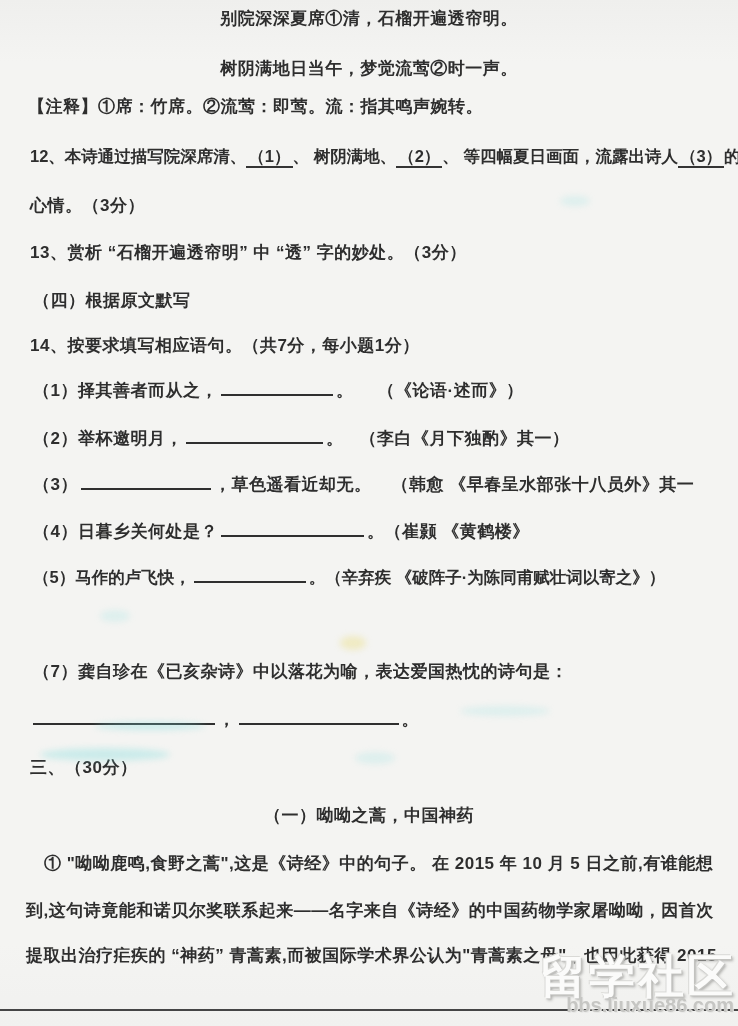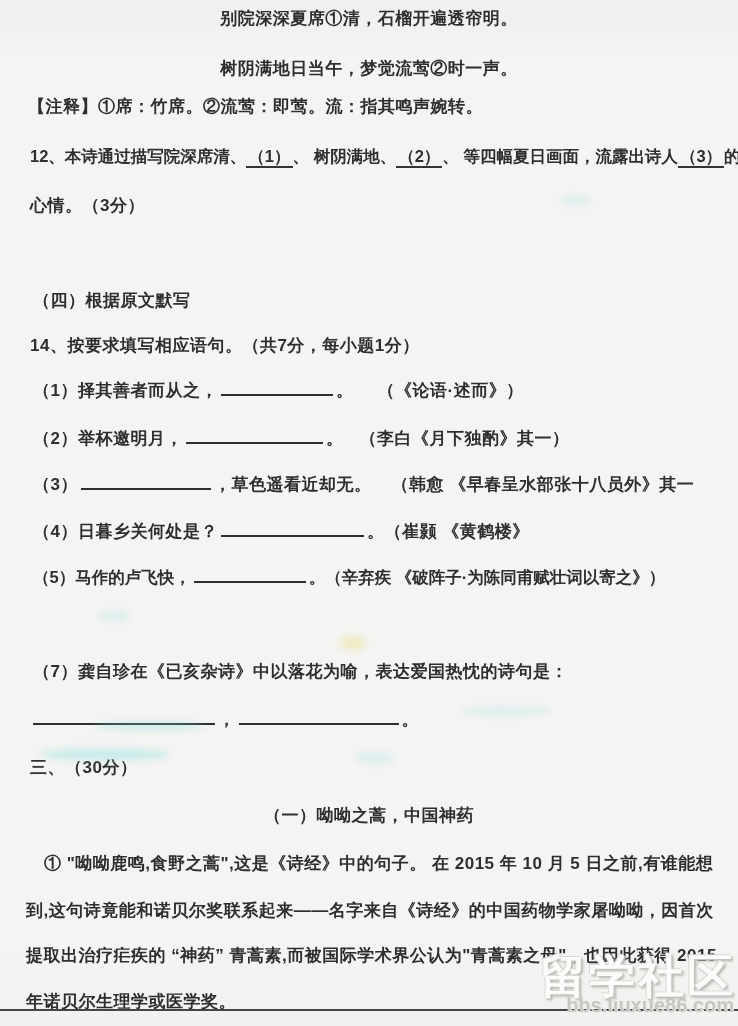--- a/index.html
+++ b/index.html
@@ -46,20 +46,21 @@
   <div class="ln center" style="top:7px">别院深深夏席①清，石榴开遍透帘明。</div>
   <div class="ln center" style="top:57px">树阴满地日当午，梦觉流莺②时一声。</div>
 
   <div class="ln" style="left:28px;top:95px">【注释】①席：竹席。②流莺：即莺。流：指其鸣声婉转。</div>
 
   <div class="ln tight" style="left:30px;top:146px">
     <span>12、本诗通过描写院深席清、</span><span class="uline">（1）</span><span>、 树阴满地、</span><span class="uline">（2）</span><span>、 等四幅夏日画面，流露出诗人</span><span class="uline">（3）</span><span>的</span>
   </div>
   <div class="ln" style="left:30px;top:194px">心情。（3分）</div>
 
+  <div class="ln" style="left:30px;top:241px">13、赏析 “石榴开遍透帘明” 中 “透” 字的妙处。（3分）</div>
 
   <div class="ln" style="left:33px;top:289px">（四）根据原文默写</div>
 
   <div class="ln" style="left:30px;top:334px">14、按要求填写相应语句。（共7分，每小题1分）</div>
 
   <div class="ln" style="left:33px;top:379px">
     <span>（1）择其善者而从之，</span><span class="blank" style="width:112px"></span><span>。</span><span class="src" style="margin-left:24px">（《论语·述而》）</span>
   </div>
 
   <div class="ln" style="left:33px;top:427px">
@@ -84,21 +85,20 @@
   <div class="ln" style="left:33px;top:708px">
     <span class="blank" style="width:182px;margin-left:0"></span><span>，</span><span class="blank" style="width:160px"></span><span>。</span>
   </div>
 
   <div class="ln" style="left:30px;top:756px">三、（30分）</div>
 
   <div class="ln center" style="top:804px">（一）呦呦之蒿，中国神药</div>
   <div class="ln" style="left:44px;top:852px">① "呦呦鹿鸣,食野之蒿",这是《诗经》中的句子。 在 2015 年 10 月 5 日之前,有谁能想</div>
   <div class="ln" style="left:26px;top:899px">到,这句诗竟能和诺贝尔奖联系起来——名字来自《诗经》的中国药物学家屠呦呦，因首次</div>
   <div class="ln" style="left:26px;top:944px">提取出治疗疟疾的 “神药” 青蒿素,而被国际学术界公认为"青蒿素之母"，也因此获得 2015</div>
-  <div class="ln" style="left:26px;top:990px">年诺贝尔生理学或医学奖。</div>
 
   <div class="bottom-rule"></div>
 
   <div class="wm-title">留学社区</div>
   <div class="wm-url">bbs.liuxue86.com</div>
 
   <div class="artifact cyan-soft" style="left:560px;top:196px;width:30px;height:10px"></div>
   <div class="artifact cyan-soft" style="left:100px;top:610px;width:30px;height:12px"></div>
   <div class="artifact yellow" style="left:340px;top:636px;width:26px;height:14px"></div>
   <div class="artifact cyan-soft" style="left:460px;top:706px;width:90px;height:10px"></div>

